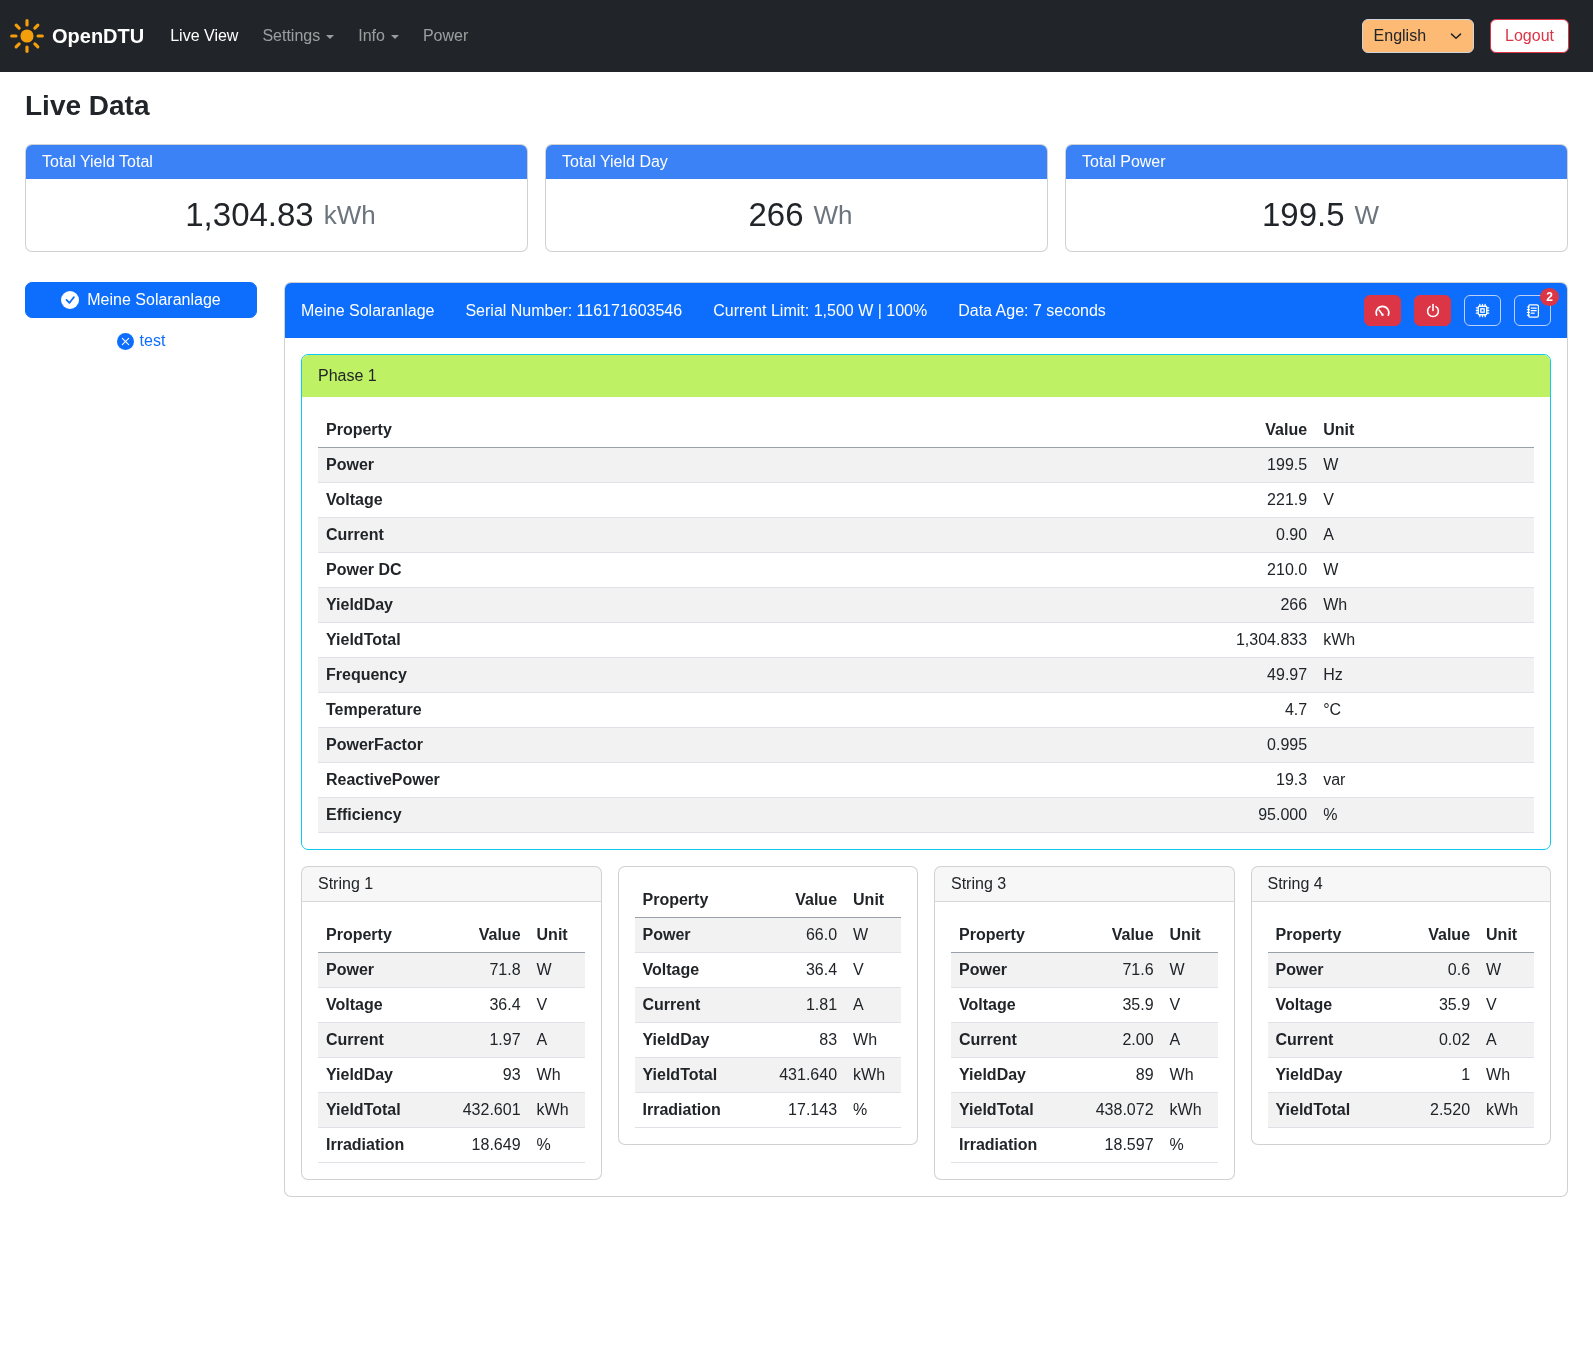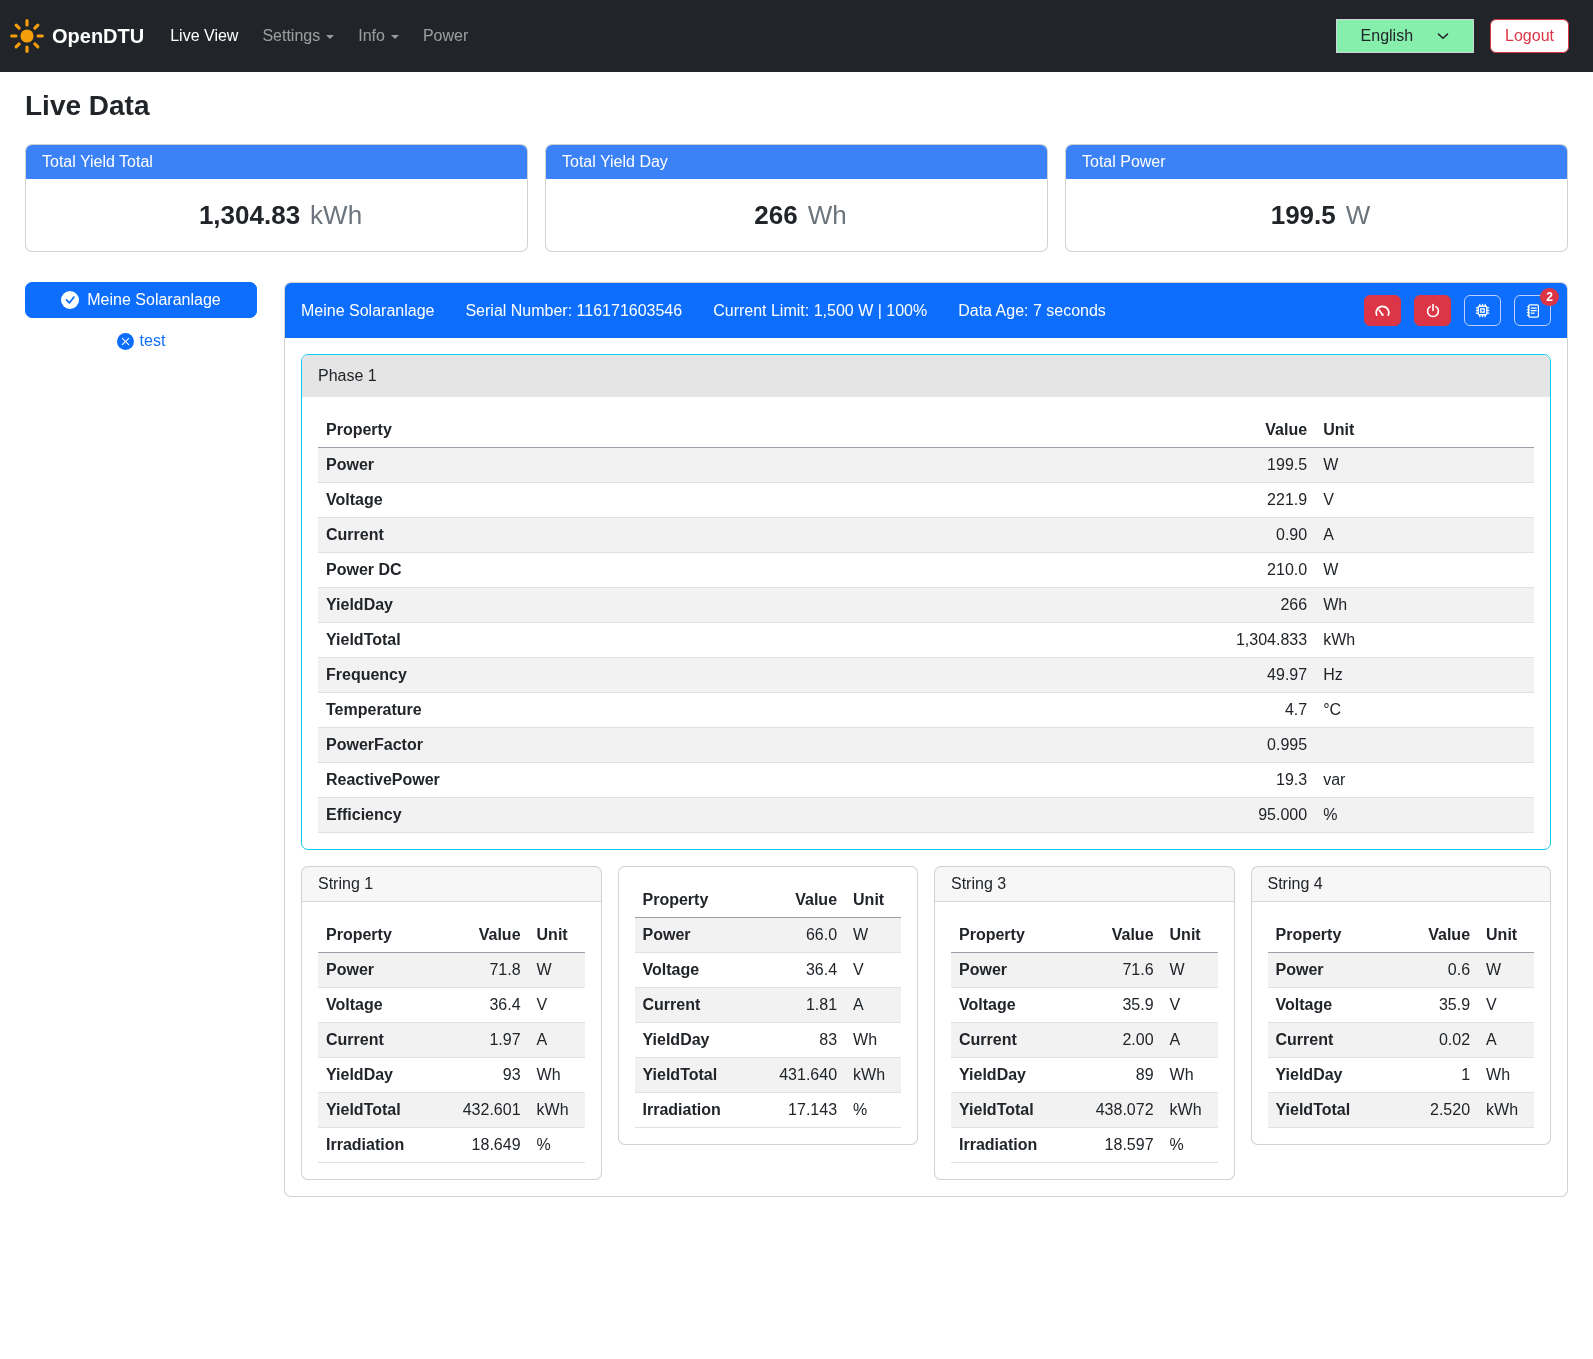--- a/index.html
+++ b/index.html
@@ -33,22 +33,22 @@
     display: inline-flex; align-items: center; gap: 6px;
   }
   .nav-link.active { color: #fff; }
   .caret {
     display: inline-block; width: 0; height: 0;
     border-left: 4px solid transparent; border-right: 4px solid transparent;
     border-top: 4px solid currentColor; margin-top: 2px;
   }
   .nav-right { margin-left: auto; display: flex; align-items: center; gap: 16px; }
   .lang-select {
-    background: #86efac; border: 1px solid #ced4da; border-radius: 0;
-    padding: 7px 24px; display: inline-flex; align-items: center; gap: 24px;
+    background: #fdba74; border: 1px solid #ced4da; border-radius: 6px;
+    padding: 7px 11px; display: inline-flex; align-items: center; gap: 24px;
     color: #212529; font-size: 16px; cursor: pointer;
   }
   .logout-btn {
     background: #fff; border: 1px solid #dc3545; color: #dc3545;
     border-radius: 6px; padding: 7px 14px; font-size: 16px;
   }
 
   
   .container { padding: 0 25px 30px; }
   h1.page-title { font-size: 28px; font-weight: 600; margin: 18px 0 22px; }
@@ -58,21 +58,21 @@
   
   .summary-row { display: grid; grid-template-columns: repeat(3, 1fr); gap: 17px; }
   .summary-header {
     background: #3b82f6; color: #fff; padding: 8px 16px;
     border-radius: 6px 6px 0 0; font-size: 16px;
   }
   .summary-body {
     min-height: 72px; display: flex; align-items: center; justify-content: center;
     gap: 10px; padding: 10px 16px;
   }
-  .big-val { font-size: 26px; font-weight: 700; color: #212529; margin-left: 8px; }
+  .big-val { font-size: 33px; font-weight: 400; color: #212529; margin-left: 8px; }
   .big-unit { font-size: 26px; color: #6c757d; }
 
   
   .main-row { display: flex; gap: 27px; align-items: flex-start; margin-top: 30px; }
   .sidebar { width: 232px; flex: 0 0 232px; }
   .inv-btn {
     display: flex; align-items: center; justify-content: center; gap: 8px;
     width: 232px; padding: 8px 12px;
     background: #0d6efd; border: 1px solid #0d6efd; color: #fff;
     border-radius: 7px; font-size: 16px;
@@ -101,21 +101,21 @@
   .badge {
     position: absolute; top: -8px; right: -9px;
     background: #dc3545; color: #fff; font-size: 12px; font-weight: 600;
     border-radius: 50rem; padding: 2px 6px; line-height: 1.2;
   }
   .inv-body { padding: 16px; }
 
   
   .phase-box { border: 1px solid #0dcaf0; border-radius: 7px; margin-bottom: 16px; }
   .phase-header {
-    background: #e5e5e5; color: #212529; padding: 12px 16px;
+    background: #bef264; color: #212529; padding: 12px 16px;
     border-radius: 6px 6px 0 0; font-size: 16px;
   }
   .phase-body { padding: 16px; }
 
   
   .data-table { width: 100%; border-collapse: collapse; table-layout: fixed; }
   .data-table th, .data-table td {
     padding: 8px; font-size: 16px; text-align: left;
     border-bottom: 1px solid #dee2e6; vertical-align: middle;
   }

